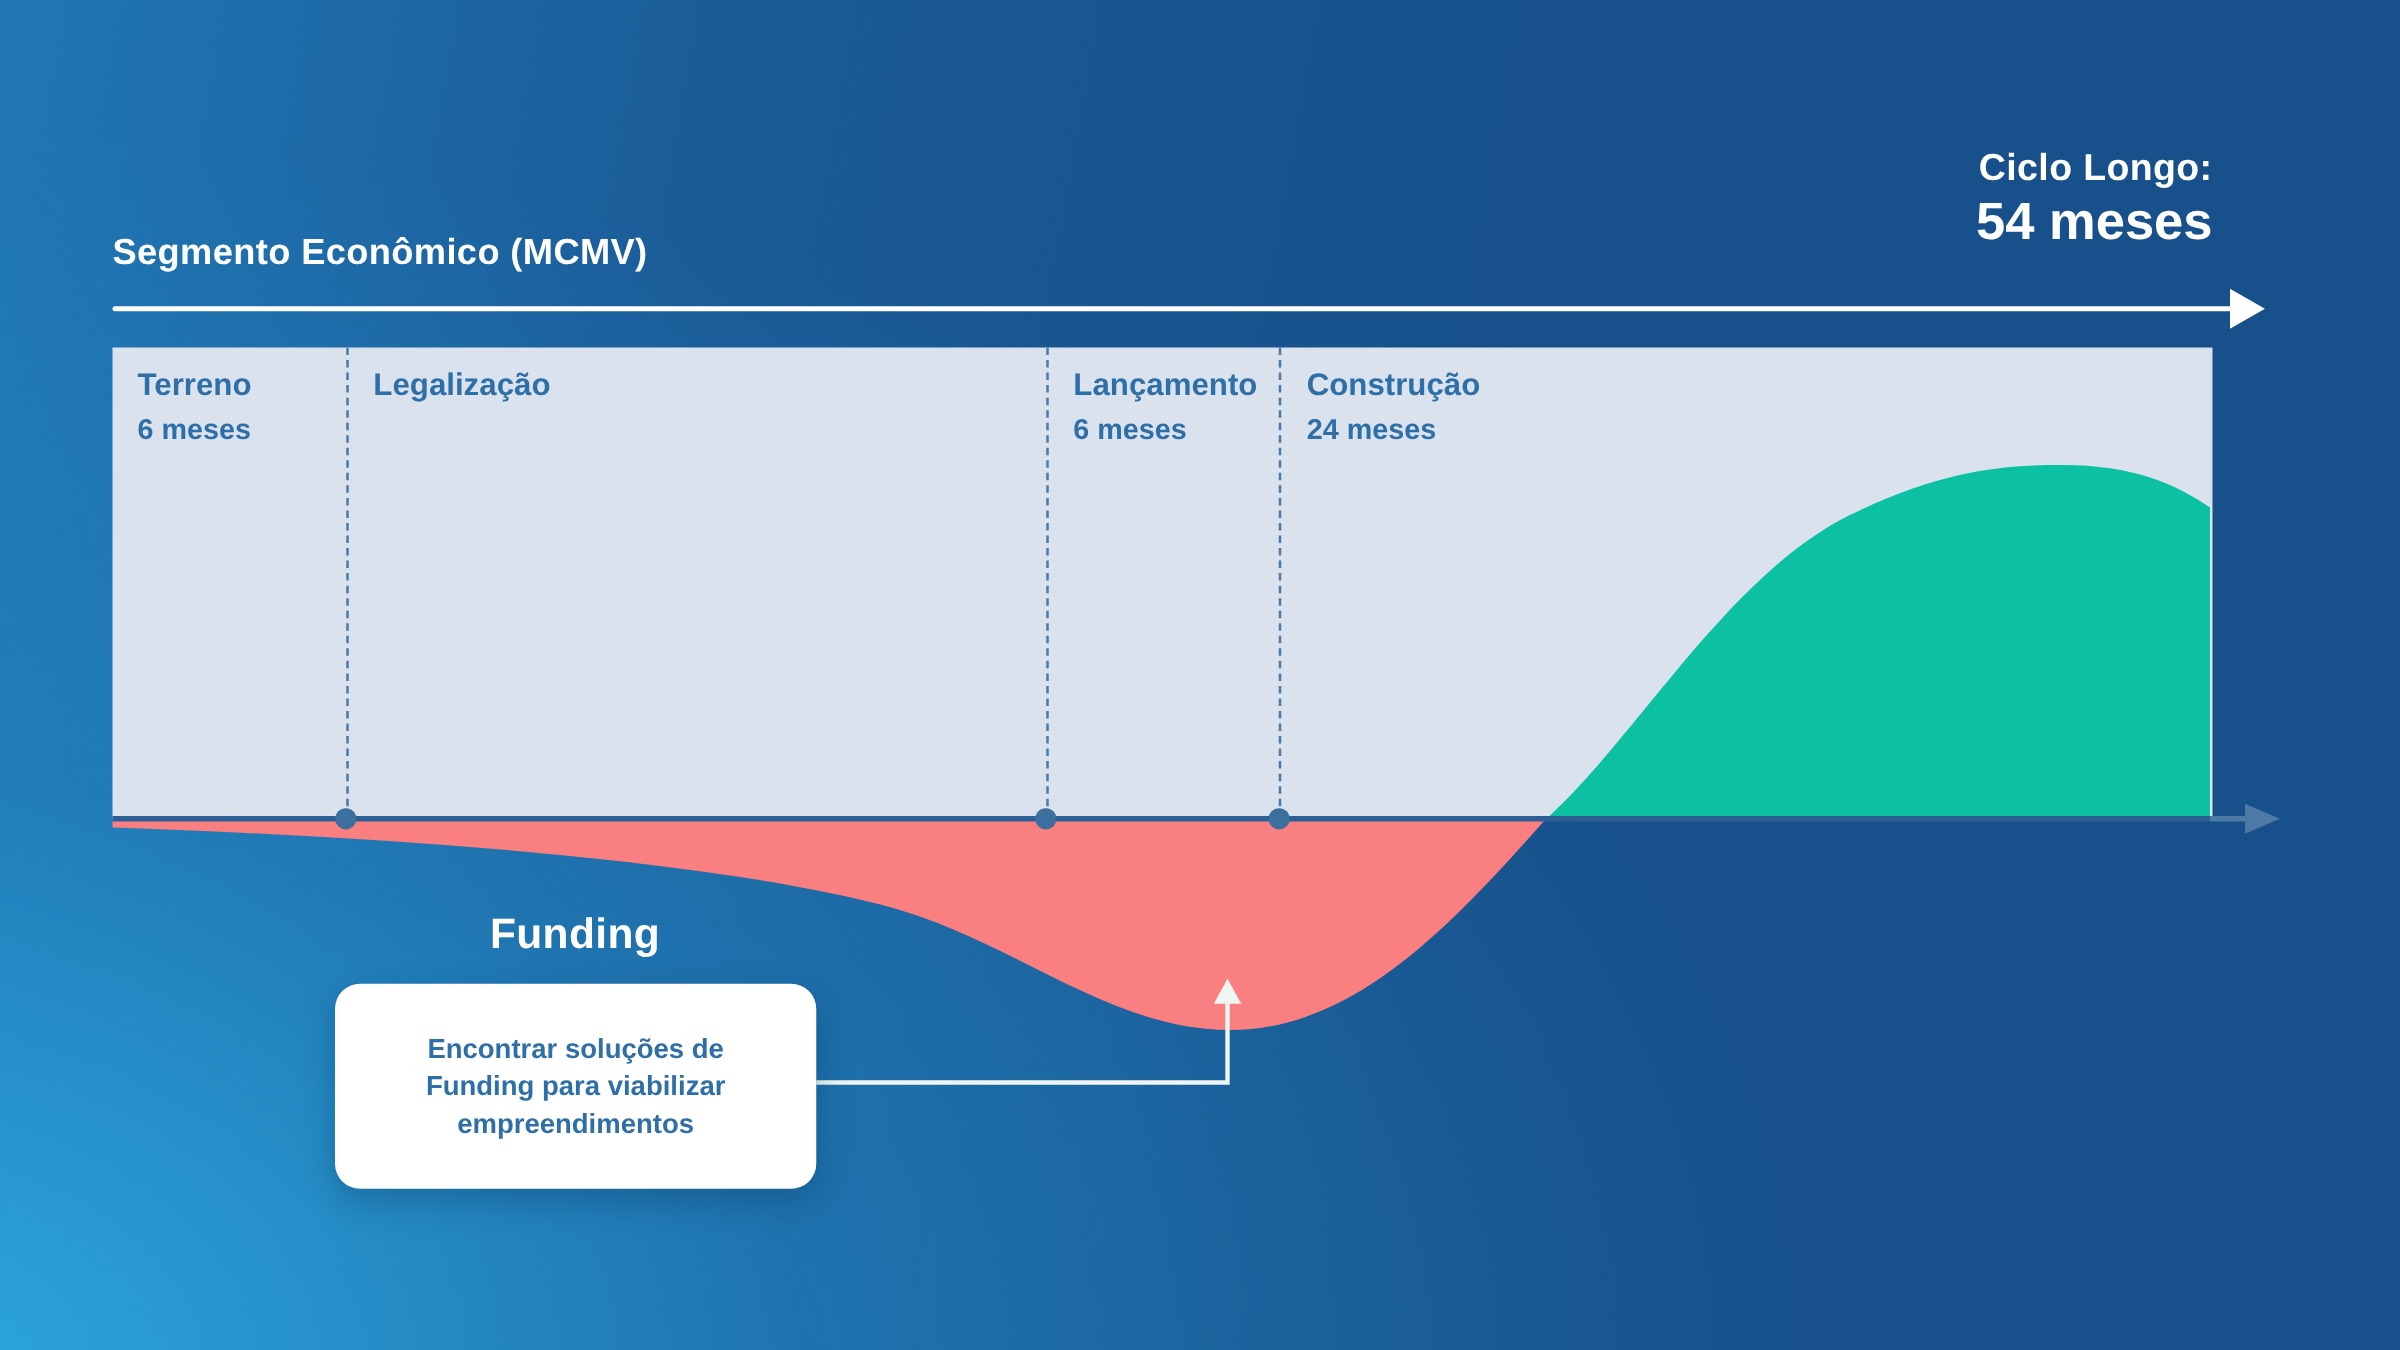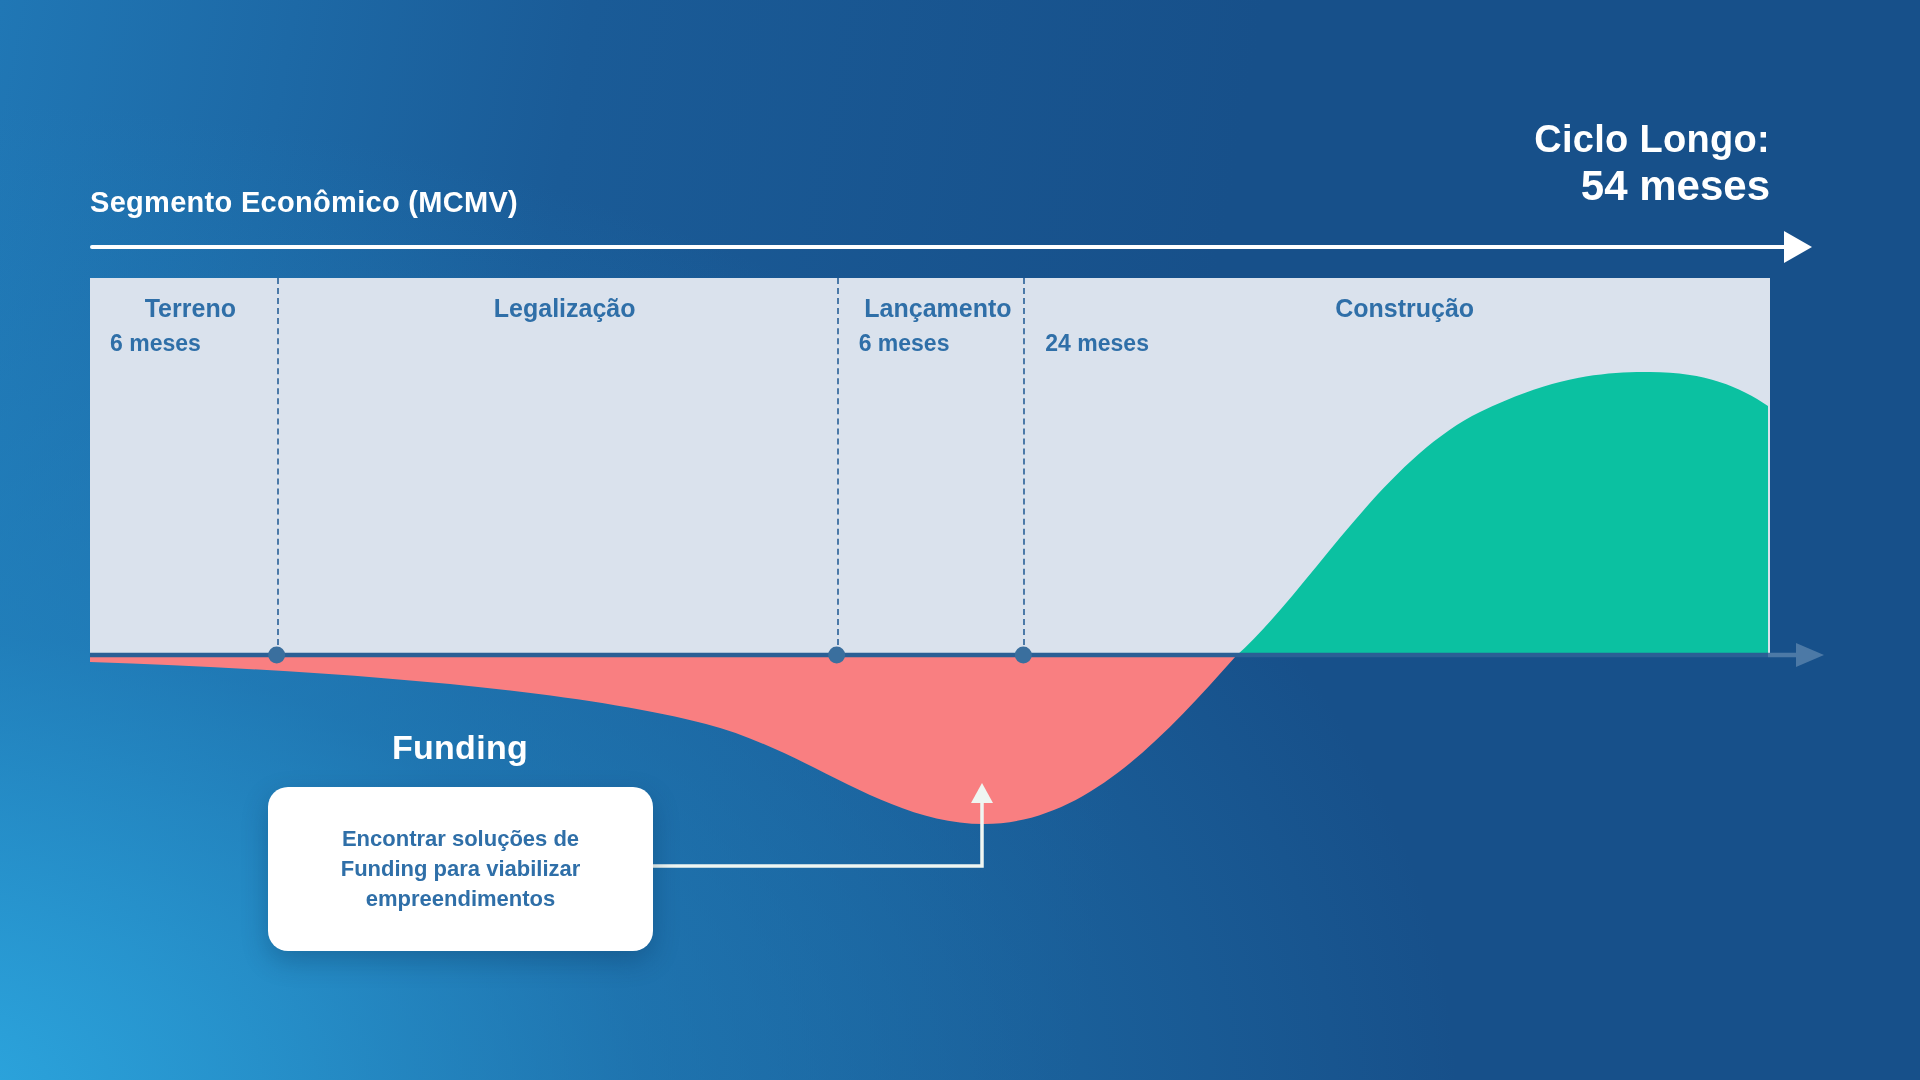--- a/index.html
+++ b/index.html
@@ -14,42 +14,42 @@
     background:
       radial-gradient(125% 145% at -4% 102%,
         rgba(45,170,226,0.95) 0%,
         rgba(34,134,193,0.60) 30%,
         rgba(23,80,138,0) 64%),
       linear-gradient(100deg, var(--bg-mid,#2077B5) 0%, #1A5B97 28%, var(--bg-dark,#17508A) 60%, var(--bg-dark,#17508A) 100%);
   }
 
   
   .cycle{position:absolute;top:118px;right:150px;text-align:right;color:#fff;}
-  .cycle-label{font-size:38px;font-weight:bold;letter-spacing:.3px;}
+  .cycle-label{font-size:30px;font-weight:bold;letter-spacing:.3px;}
   .cycle-value{font-size:42px;font-weight:bold;margin-top:4px;line-height:1;margin-left:12px;}
   .title{
     position:absolute;left:90px;top:186px;width:1680px;
     text-align:left;color:#fff;font-size:29px;font-weight:bold;letter-spacing:.3px;
   }
 
   
   .top-arrow{position:absolute;left:90px;top:245px;width:1700px;height:4px;background:#fff;border-radius:2px;}
   .top-arrow-head{
     position:absolute;left:1694px;top:-14px;width:0;height:0;
     border-left:28px solid #fff;border-top:16px solid transparent;border-bottom:16px solid transparent;
   }
 
   
   .panel{
     position:absolute;left:90px;top:278px;width:1680px;height:377px;
     background:var(--panel,#DAE2ED);
   }
   .segment{position:absolute;top:0;height:100%;box-sizing:border-box;padding:16px 6px 0 20px;}
   .segment.divided{border-left:2px dashed #4B79A8;}
-  .phase-name{display:block;font-size:25px;font-weight:bold;color:var(--steel,#2F6FA8);white-space:nowrap;text-align:center;}
+  .phase-name{display:block;font-size:25px;font-weight:bold;color:var(--steel,#2F6FA8);white-space:nowrap;}
   .phase-duration{display:block;font-size:23px;font-weight:bold;color:var(--steel,#2F6FA8);margin-top:7px;white-space:nowrap;}
 
   
   .overlay{position:absolute;left:0;top:0;width:1920px;height:1080px;display:block;}
   .neg{fill:var(--negative,#F97F81);}
   .pos{fill:var(--positive,#0BC1A1);}
   .axis{stroke:var(--axis,#2B5F95);stroke-width:4.5;}
   .axis-ext{stroke:#4C79A6;stroke-width:4.5;}
   .axis-arrow{fill:#4C79A6;}
   .dot{fill:var(--dot,#3A6F9E);}

